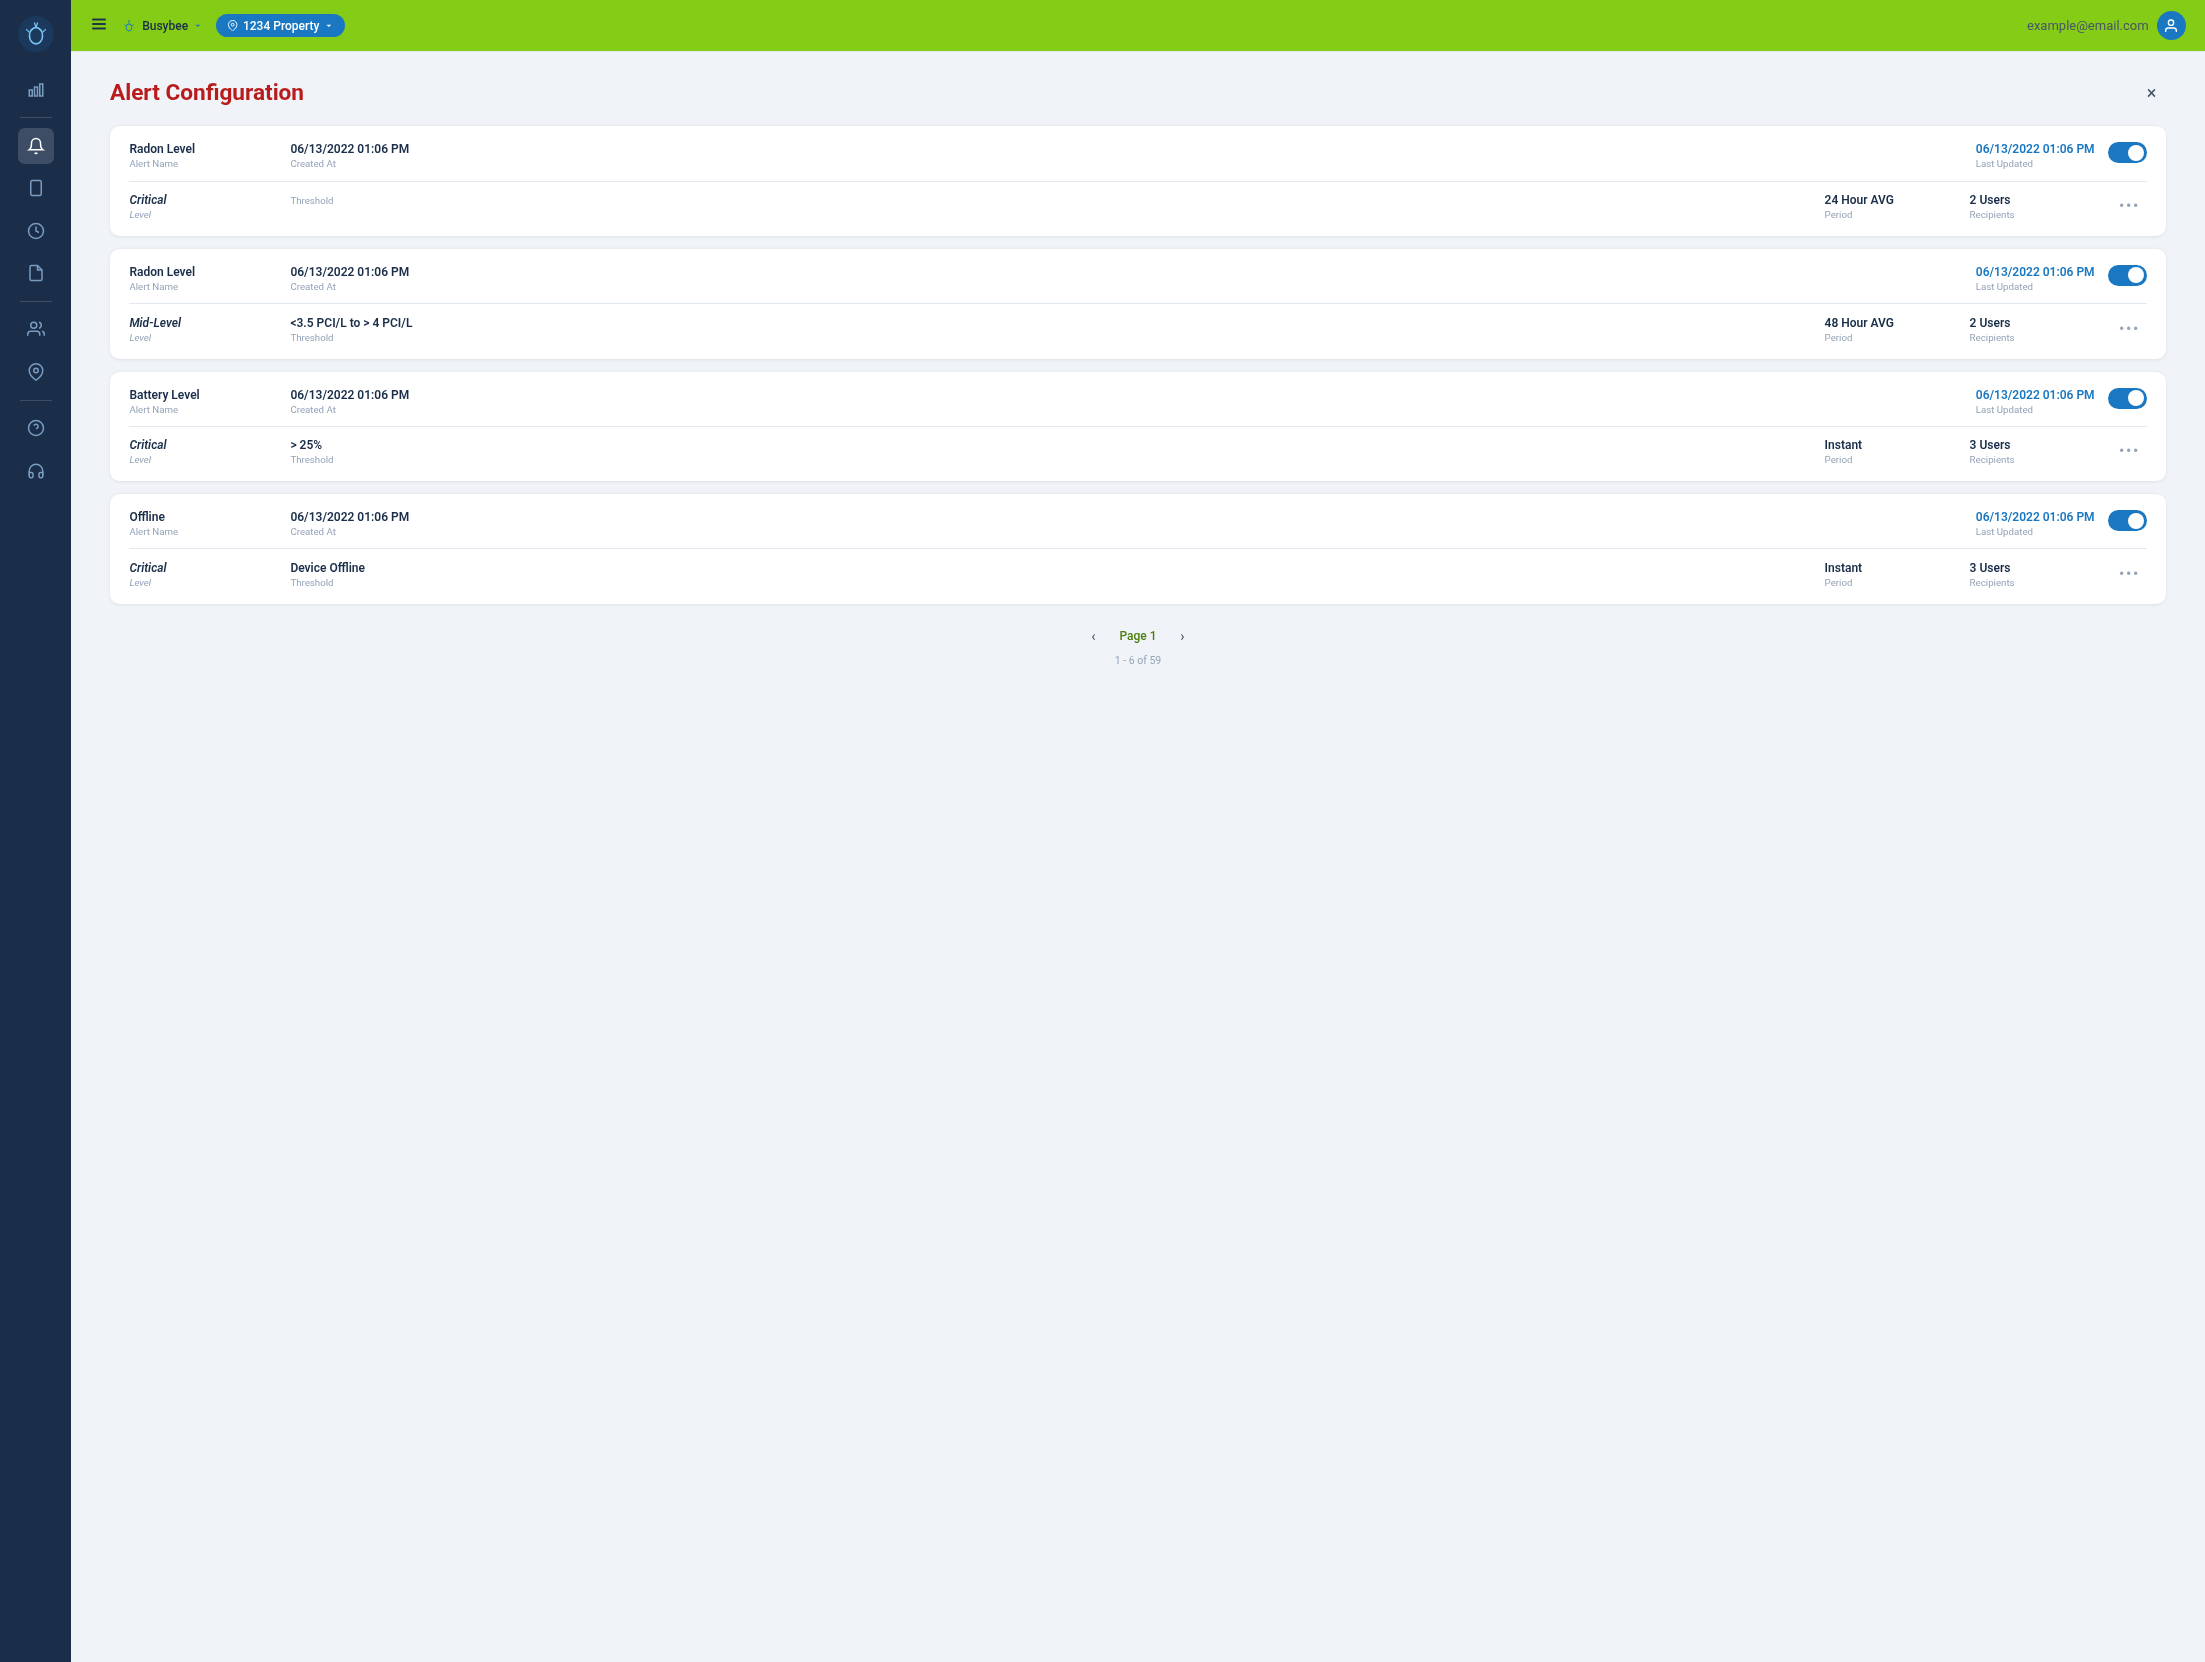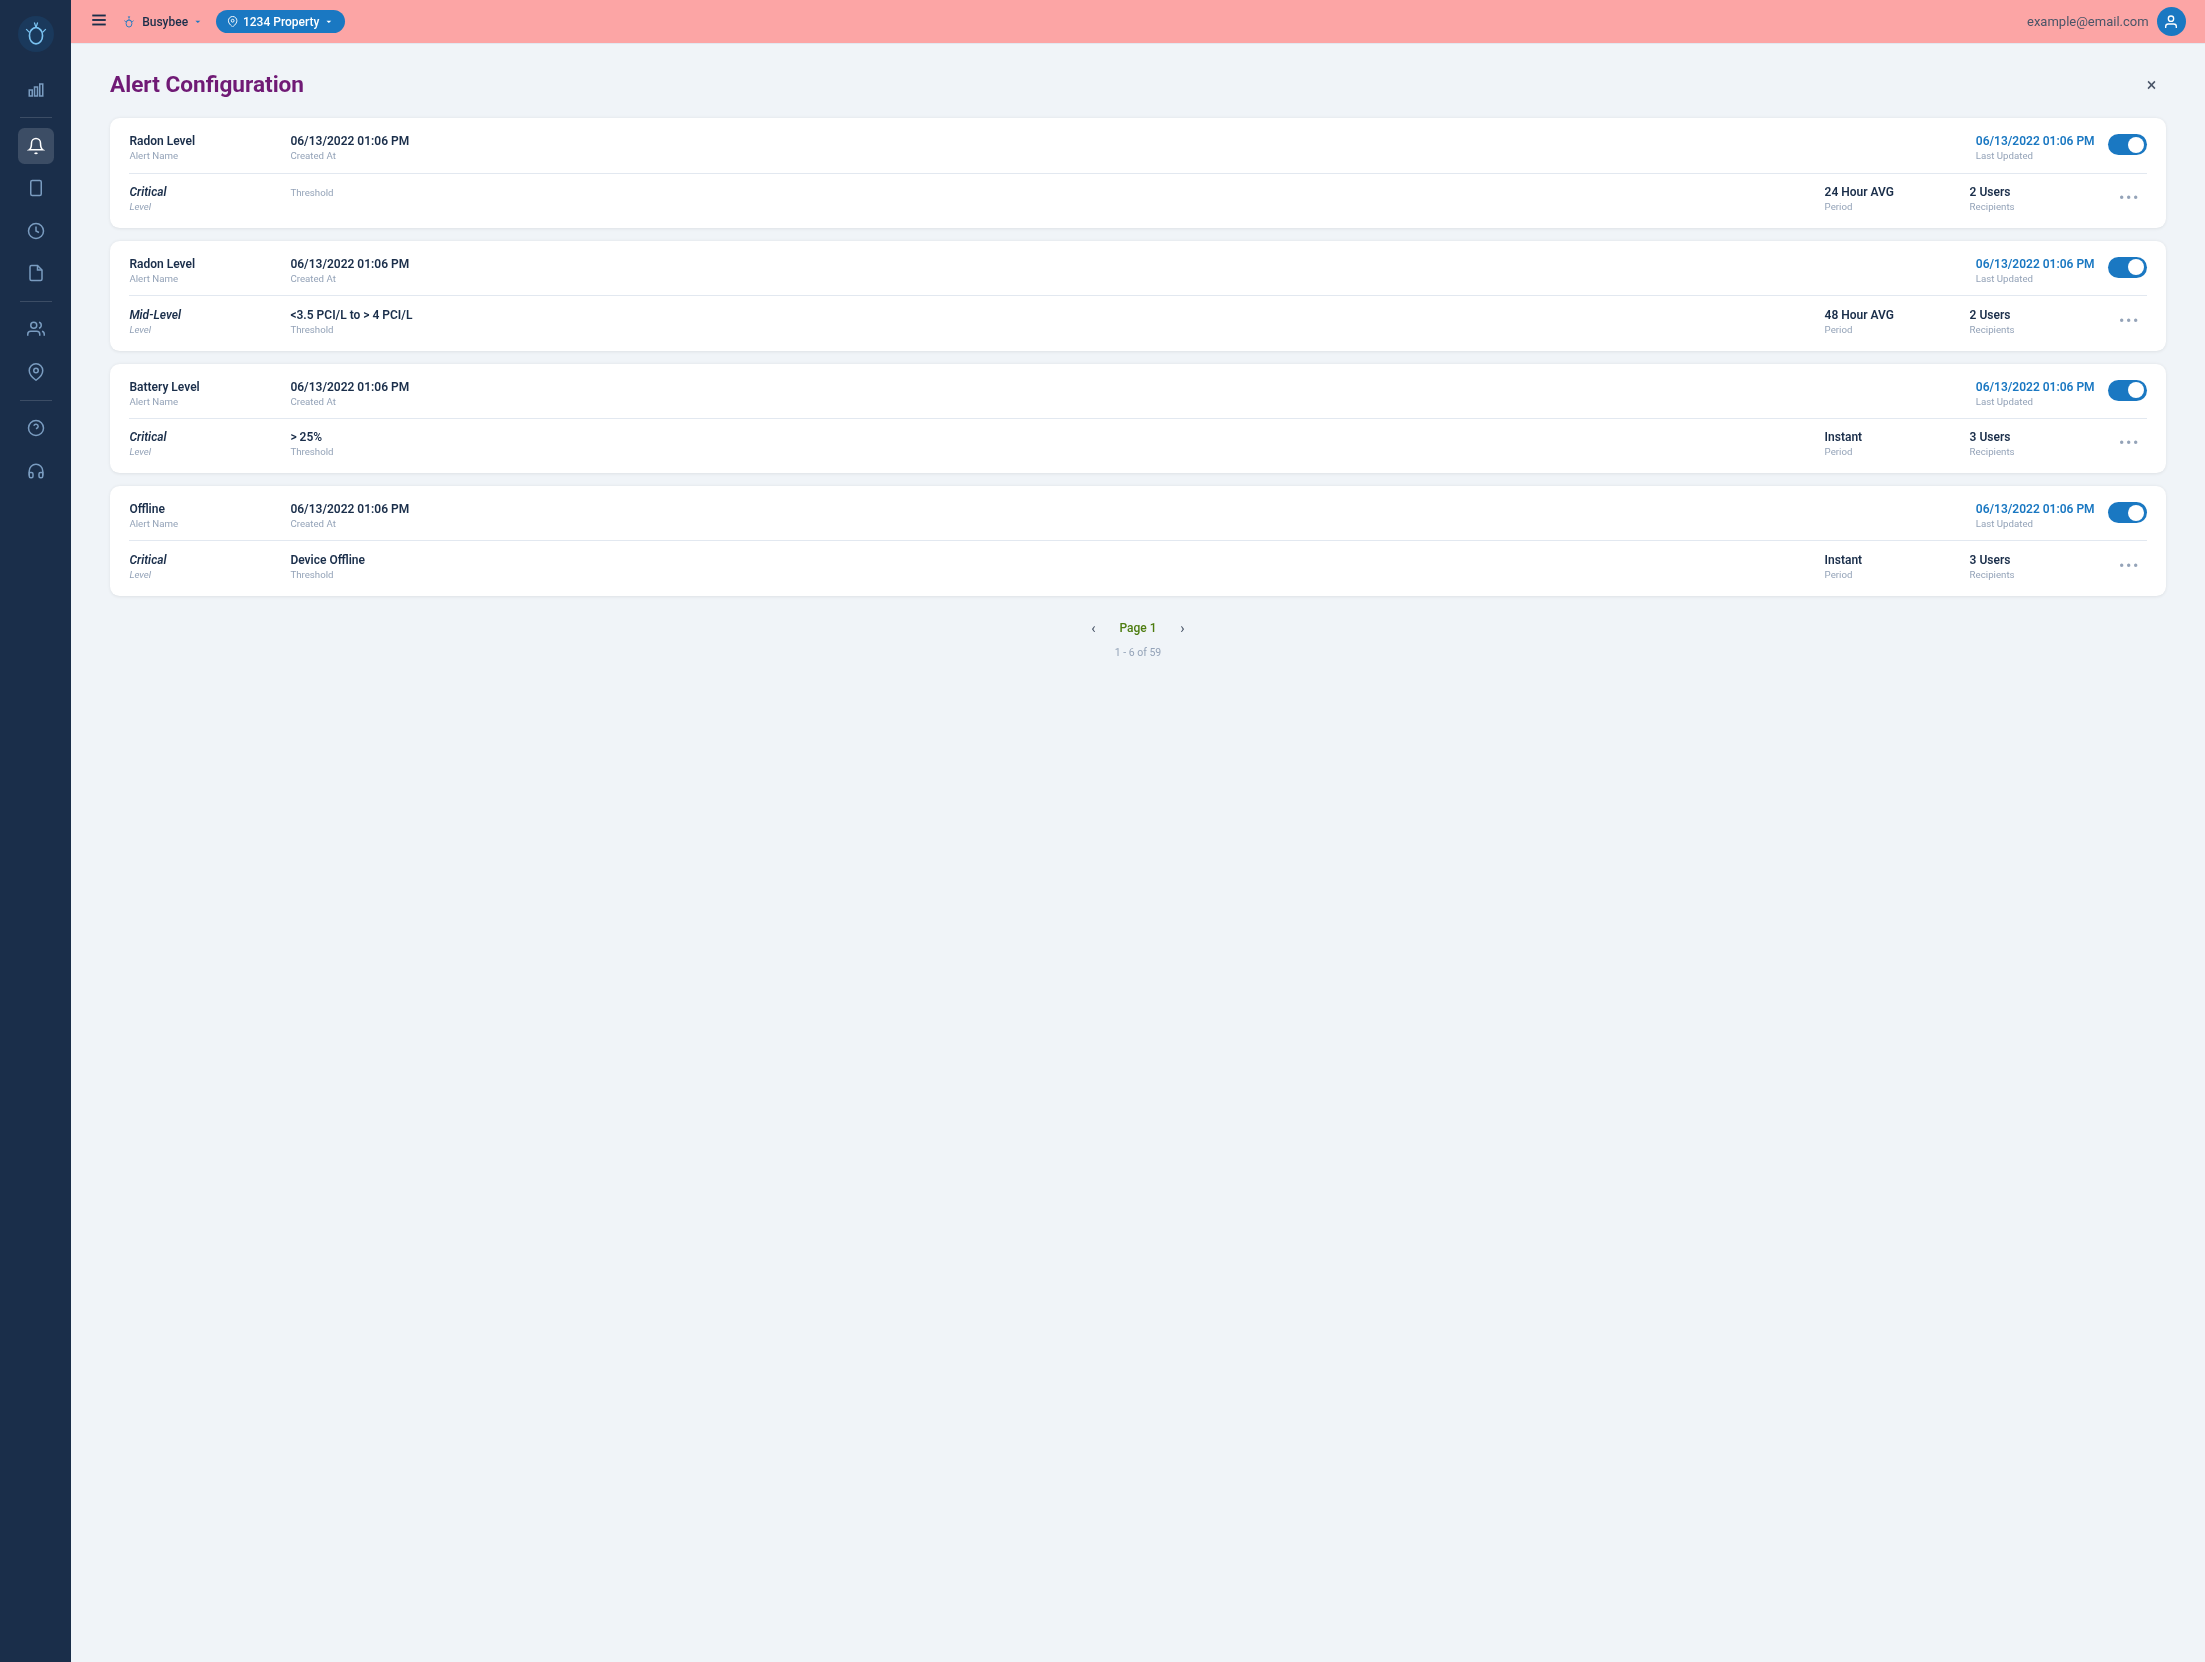--- a/index.html
+++ b/index.html
@@ -47,22 +47,22 @@
     
     .main-area {
       flex: 1;
       display: flex;
       flex-direction: column;
       overflow: hidden;
     }
 
     
     .header {
-      background: #fca5a5;
-      height: 44px;
+      background: #84cc16;
+      height: 52px;
       display: flex;
       align-items: center;
       padding: 0 19.4px;
       gap: 13px;
       border-bottom: 0.8px solid #e2e8f0;
       flex-shrink: 0;
     }
     .hamburger { cursor: pointer; color: #1a2e4a; font-size: 18px; }
     .brand-selector {
       display: flex;
@@ -110,21 +110,21 @@
 
     .page-header {
       display: flex;
       align-items: center;
       justify-content: space-between;
       margin-bottom: 19.4px;
     }
     .page-title {
       font-size: 22.6px;
       font-weight: 700;
-      color: #701a75;
+      color: #b91c1c;
     }
     .close-btn {
       width: 29px; height: 29px;
       display: flex; align-items: center; justify-content: center;
       cursor: pointer;
       font-size: 18px;
       color: #4a5568;
     }
 
     

